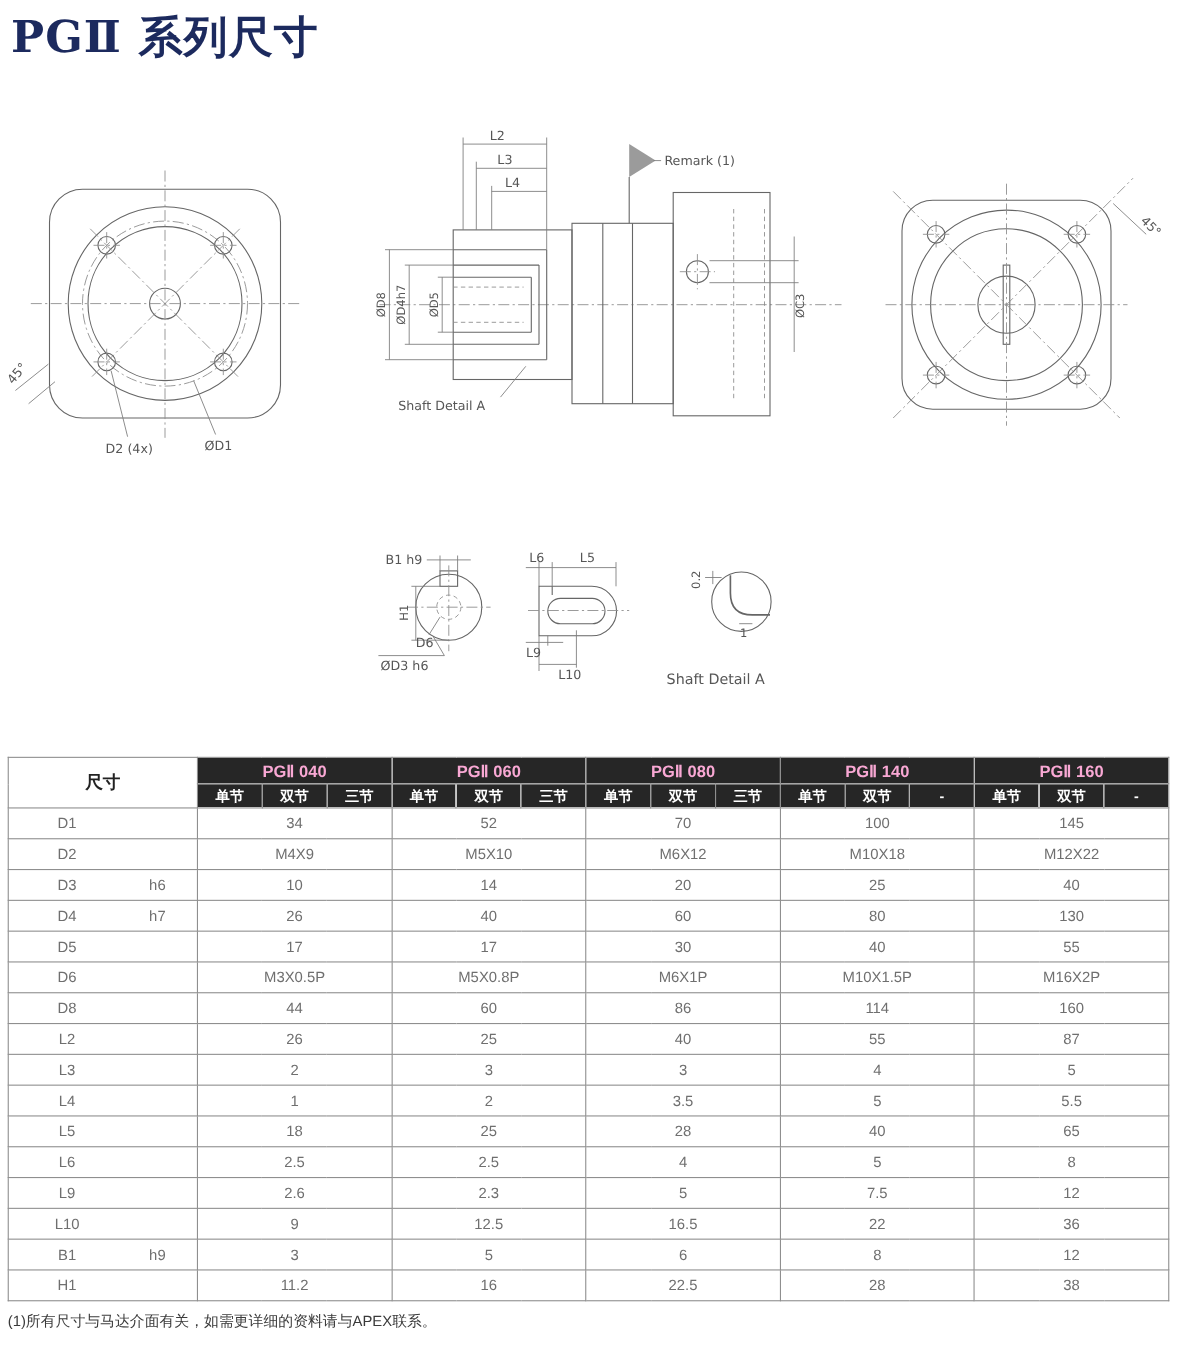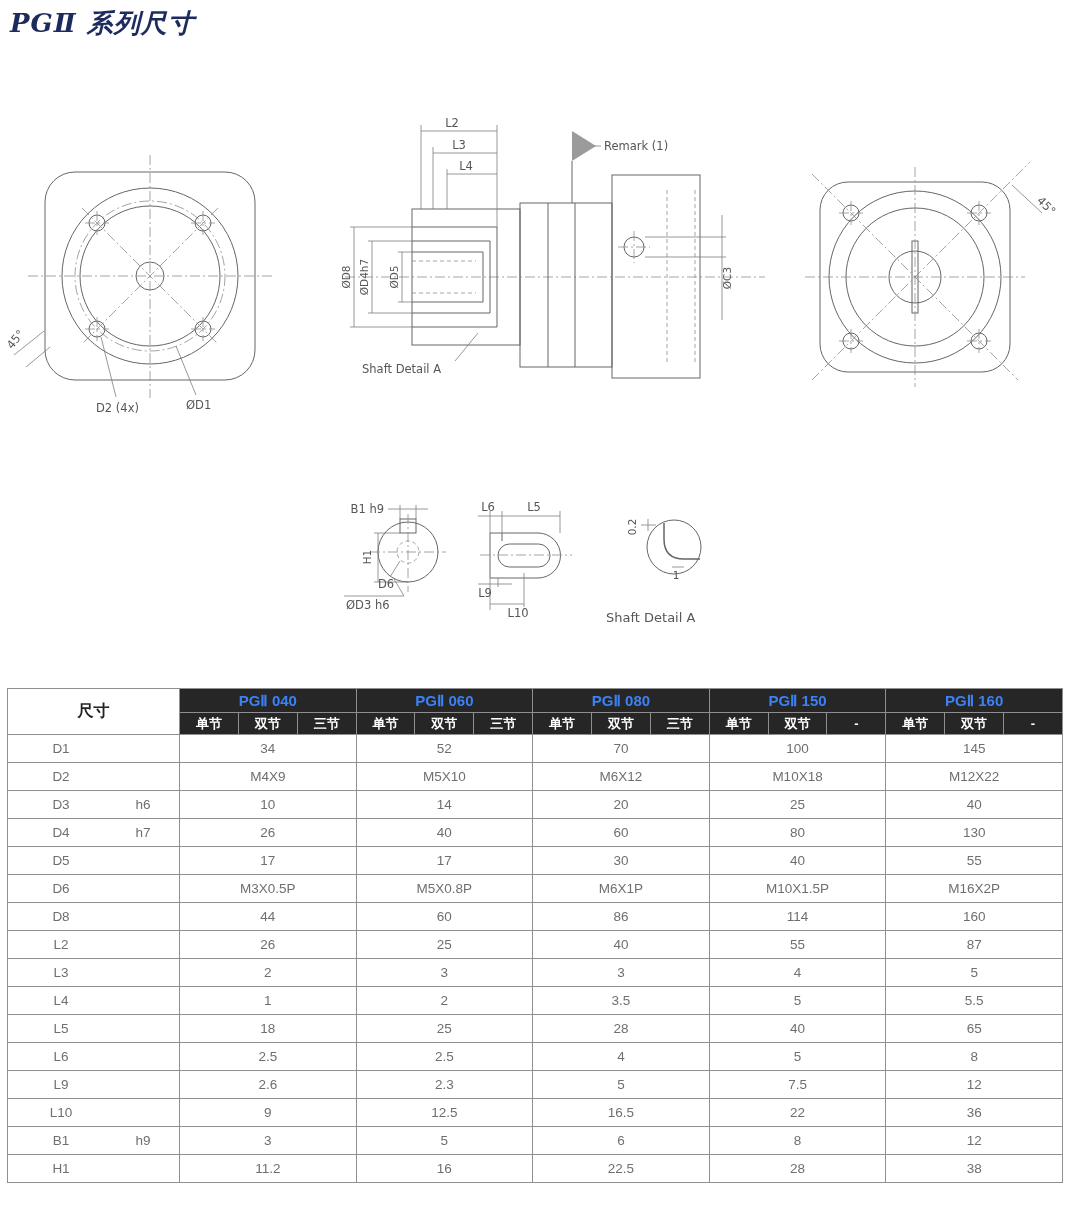--- a/index.html
+++ b/index.html
@@ -3,41 +3,41 @@
 <meta charset="utf-8">
 <style>
   * { margin:0; padding:0; box-sizing:border-box; }
   html,body { background:#ffffff; }
   body { font-family:"Liberation Sans", sans-serif; }
   .page { position:relative; width:1070px; height:1230px; background:#ffffff; overflow:hidden; }
 
   .title {
     position:absolute; top:6px; left:10px;
     font-family:"DejaVu Serif","Liberation Serif", serif;
-    font-weight:bold; font-size:26px; color:#1c2a5e; letter-spacing:1px;font-style:italic;
+    font-weight:bold; font-size:40px; color:#1c2a5e; letter-spacing:1px;
   }
 
   .drawings { position:absolute; top:95px; left:0; }
 
   
   .ln  { fill:none; stroke:#666666; stroke-width:1; }
   .ln2 { fill:none; stroke:#666666; stroke-width:1.5; }
   .cl  { fill:none; stroke:#8d8d8d; stroke-width:0.8; stroke-dasharray:10 3 2 3; }
   .hid { fill:none; stroke:#8d8d8d; stroke-width:0.8; stroke-dasharray:4 3; }
   .dim { fill:none; stroke:#7d7d7d; stroke-width:0.8; }
   text { font-family:"DejaVu Sans","Liberation Sans", sans-serif; font-size:11.5px; fill:#565656; }
   text.small { font-size:10.5px; }
   text.cap { font-size:13px; }
 
   
   .table-wrap { position:absolute; top:688px; left:7px; width:1056px; }
   table { width:100%; border-collapse:collapse; table-layout:fixed; }
   th, td { border:1px solid #8f8f8f; text-align:center; overflow:hidden; }
   .corner-th { background:#ffffff; color:#222222; font-size:16px; font-weight:bold; }
-  .group-th { background:#262626; color:#3b82f6; font-size:15px; font-weight:bold; height:24px; }
+  .group-th { background:#262626; color:#f9a8d4; font-size:15px; font-weight:bold; height:24px; }
   .sub-th   { background:#262626; color:#ffffff; font-size:13px; font-weight:bold; height:22px; }
   .dim-cell { height:28px; color:#6f6f6f; font-size:13.5px; background:#ffffff; }
   .dim-name { display:inline-block; width:58%; }
   .dim-tol  { display:inline-block; width:38%; text-align:center; }
   .val-cell { color:#6f6f6f; font-size:13.5px; background:#ffffff; }
   .footnote { margin-top:9px; color:#3a3a3a; font-size:13.5px; text-align:left; }
 </style>
 </head>
 <body>
 
@@ -251,21 +251,21 @@
           <col>
           <col>
           <col>
       </colgroup>
       <thead>
         <tr>
           <th class="corner-th" rowspan="2">尺寸</th>
         <th colspan="3" class="group-th">PGⅡ 040</th>
             <th colspan="3" class="group-th">PGⅡ 060</th>
             <th colspan="3" class="group-th">PGⅡ 080</th>
-            <th colspan="3" class="group-th">PGⅡ 150</th>
+            <th colspan="3" class="group-th">PGⅡ 140</th>
             <th colspan="3" class="group-th">PGⅡ 160</th>
           </tr>
         <tr>
             <th class="sub-th">单节</th>
             <th class="sub-th">双节</th>
             <th class="sub-th">三节</th>
             <th class="sub-th">单节</th>
             <th class="sub-th">双节</th>
             <th class="sub-th">三节</th>
             <th class="sub-th">单节</th>
@@ -403,15 +403,16 @@
           <tr>
             <td class="dim-cell"><span class="dim-name">H1</span><span class="dim-tol"></span></td>
             <td colspan="3" class="val-cell">11.2</td>
             <td colspan="3" class="val-cell">16</td>
             <td colspan="3" class="val-cell">22.5</td>
             <td colspan="3" class="val-cell">28</td>
             <td colspan="3" class="val-cell">38</td>
           </tr>
         </tbody>
     </table>
+    <div class="footnote">(1)所有尺寸与马达介面有关，如需更详细的资料请与APEX联系。</div>
   </div>
 
 </div>
 
 </body></html>

